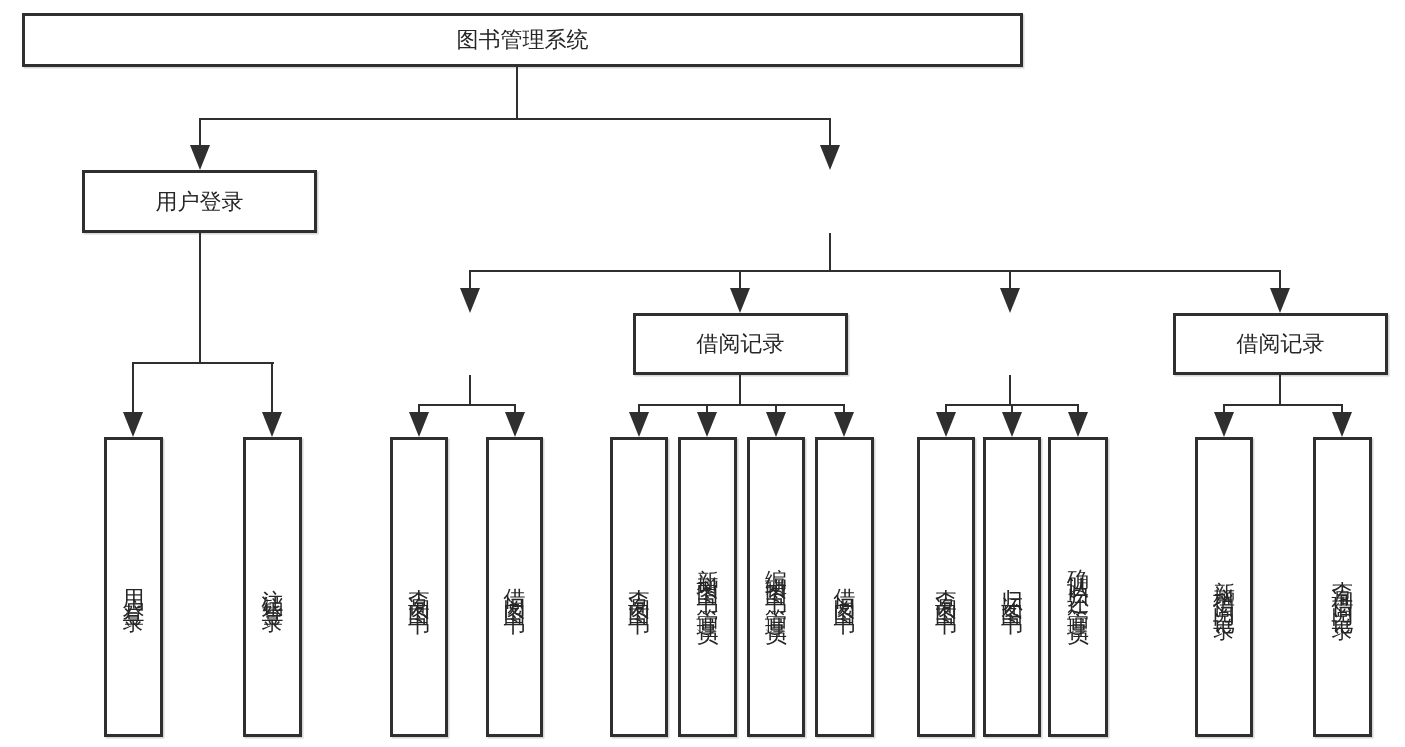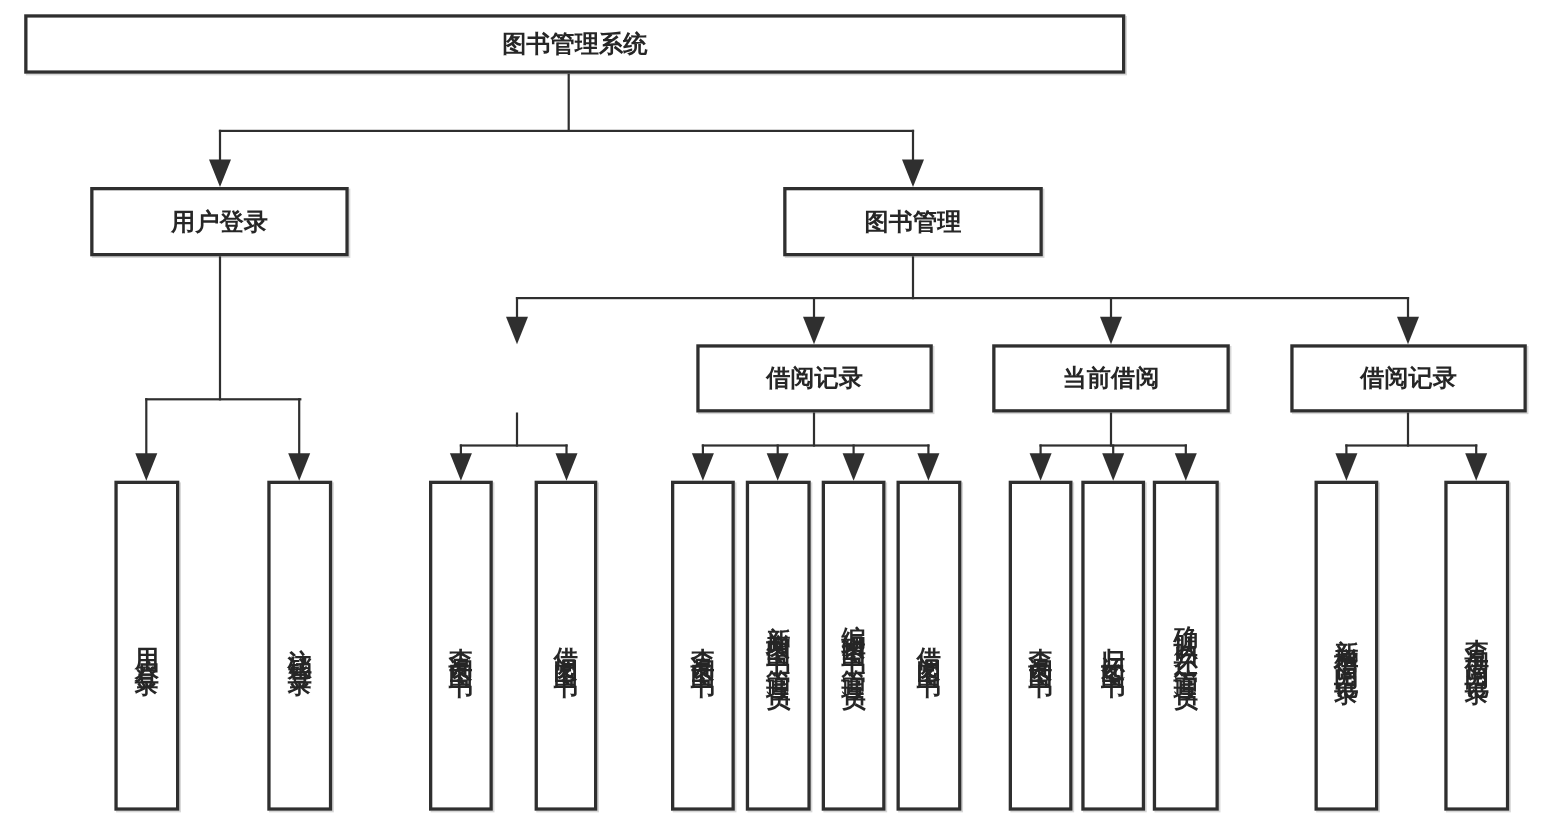--- a/index.html
+++ b/index.html
@@ -19,21 +19,20 @@
   }
   .box{
     position:absolute;
     box-sizing:border-box;
     border:3px solid var(--line);
     background:var(--background);
     display:flex;align-items:center;justify-content:center;
     font-size:22px;
     color:var(--text);
     box-shadow:1.5px 1.5px 0 rgba(110,110,110,0.28);
-    font-weight:bold;
   }
   .v-box{
     writing-mode:vertical-rl;
     text-orientation:mixed;
     letter-spacing:8px;
     line-height:1;
   }
   .seg{position:absolute;background:var(--line);}
   .arr{
     position:absolute;width:0;height:0;
@@ -52,26 +51,24 @@
 </style>
 </head>
 <body>
 
 <div class="canvas">
 
   <div class="box" style="left:22px;top:13px;width:1001px;height:54px;">图书管理系统</div>
 
   <div class="box" style="left:82px;top:170px;width:235px;height:63px;">用户登录</div>
 
-  <div class="box" style="left:712px;top:170px;width:236px;height:63px;">图书管理</div>
 
 
   <div class="box" style="left:633px;top:313px;width:215px;height:62px;">借阅记录</div>
 
-  <div class="box" style="left:902px;top:313px;width:216px;height:62px;">当前借阅</div>
 
   <div class="box" style="left:1173px;top:313px;width:215px;height:62px;">借阅记录</div>
 
   <div class="box v-box" style="left:104px;top:437px;width:59px;height:300px;">用户登录</div>
 
   <div class="box v-box" style="left:243px;top:437px;width:59px;height:300px;">注销登录</div>
 
   <div class="box v-box" style="left:390px;top:437px;width:58px;height:300px;">查询图书</div>
 
   <div class="box v-box" style="left:486px;top:437px;width:57px;height:300px;">借阅图书</div>

